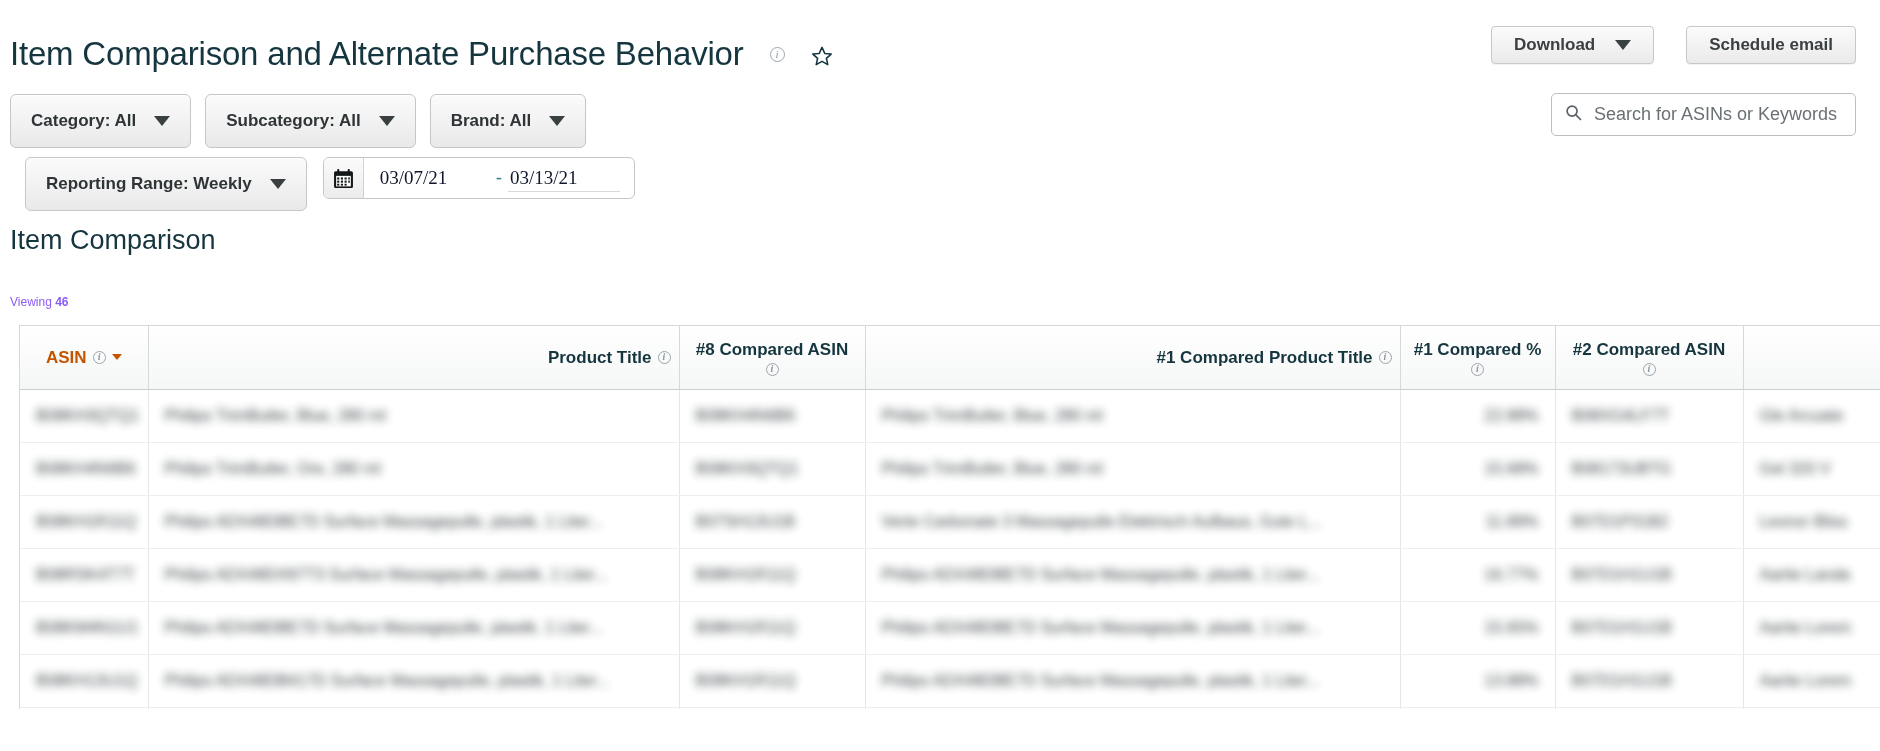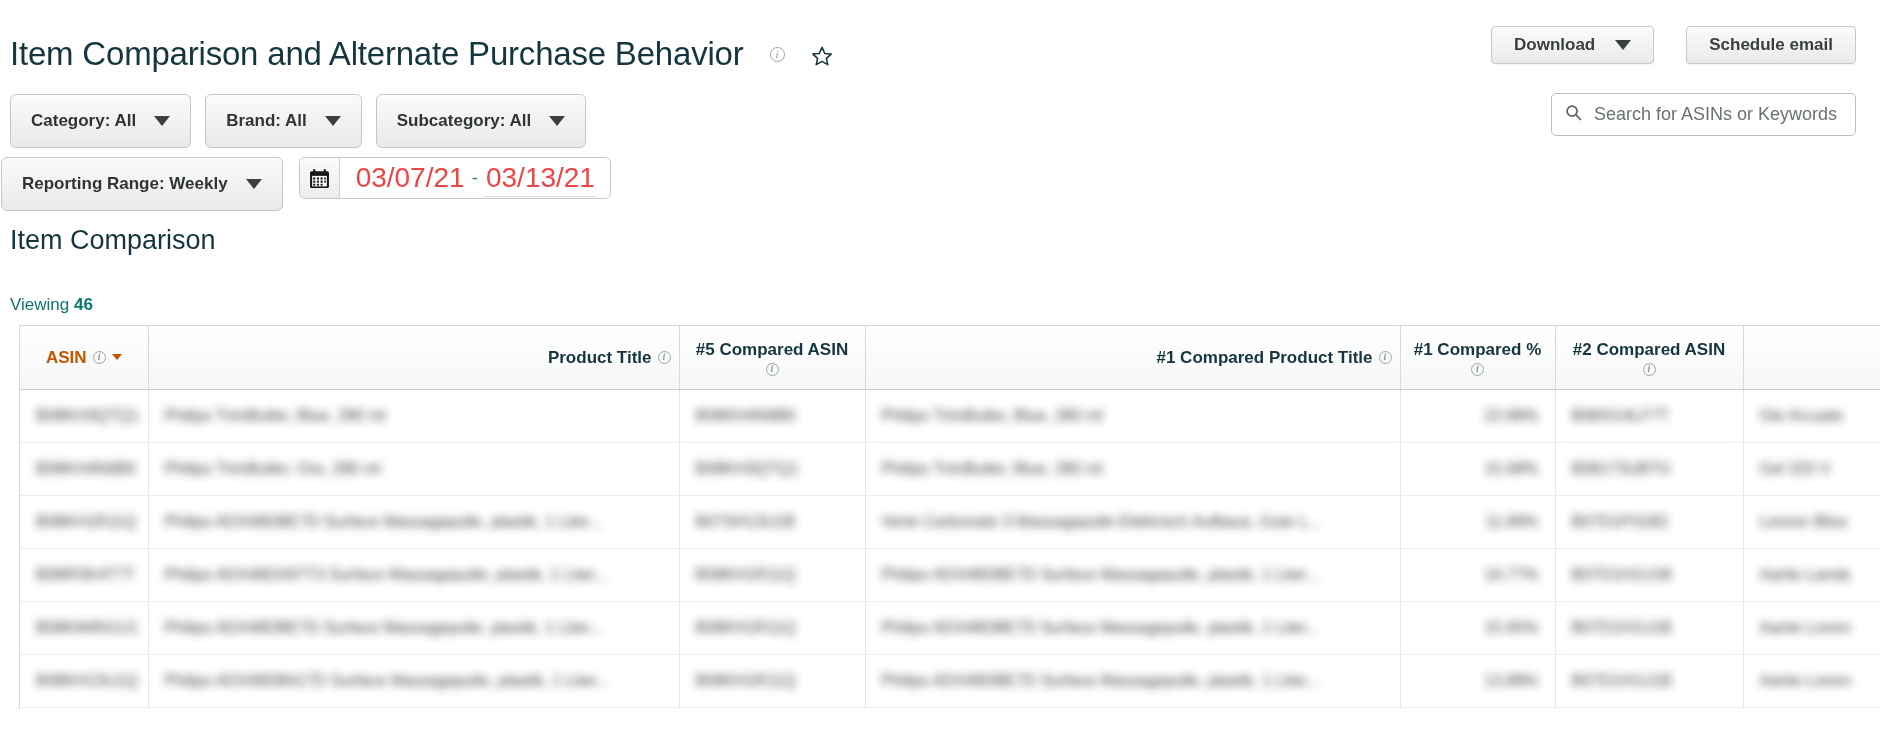--- a/index.html
+++ b/index.html
@@ -43,21 +43,21 @@
     font-family: "Liberation Sans", sans-serif;
   }
   .caret {
     width: 0; height: 0; border-left: 8px solid transparent;
     border-right: 8px solid transparent; border-top: 10px solid #3a3f41;
     flex: none;
   }
 
   
   .filter-row-1 { position: absolute; left: 10px; top: 94px; display: flex; gap: 14px; }
-  .filter-row-2 { position: absolute; left: 1px; top: 157px; display: flex; gap: 16px; align-items: stretch; }
+  .filter-row-2 { position: absolute; left: 25px; top: 157px; display: flex; gap: 16px; align-items: stretch; }
   .filter-btn {
     background: linear-gradient(180deg,#fbfbfb 0%, #e9e9e9 100%);
     border: 1px solid #c6c6c6; border-radius: 6px;
     box-shadow: 0 1px 0 rgba(255,255,255,0.8) inset;
     color: #2f3437; font-size: 17px; font-weight: bold;
     padding: 0 20px; height: 54px;
     display: inline-flex; align-items: center; gap: 18px;
     cursor: pointer; white-space: nowrap;
   }
 
@@ -73,22 +73,22 @@
     display: flex; align-items: center; justify-content: center; cursor: pointer;
   }
   .date-fields {
     display: flex; align-items: center; gap: 6px;
     padding: 0 14px; font-size: 20px; color: #16181a;
     font-family: "Liberation Sans", sans-serif;
   }
   .date-fields .dash { color: #2e7c8c; font-size: 19px; }
   .date-seg {
     border: none; outline: none; background: transparent;
-    font-size: 28px; color: #ef4444; padding: 2px 2px;
-    font-family: Liberation Sans, sans-serif; width: 112px;
+    font-size: 19px; color: #0f172a; padding: 2px 2px;
+    font-family: Liberation Serif, serif; width: 112px;
     border-bottom: 1px solid transparent;
   }
   .date-seg.underline { border-bottom: 1px solid #d8d8d8; }
 
   
   .search-wrap {
     position: absolute; right: 24px; top: 93px;
     width: 305px; height: 43px;
     border: 1px solid #b9bfc2; border-radius: 5px; background: #fff;
     display: flex; align-items: center; gap: 10px; padding: 0 13px;
@@ -100,21 +100,21 @@
   }
   .search-input::placeholder { color: #6a7174; }
 
   
   .section-title {
     position: absolute; left: 10px; top: 225px;
     font-size: 27px; color: #15353f; font-weight: 400;
   }
   .viewing {
     position: absolute; left: 10px; top: 295px;
-    font-size: 17px; color: #0f766e;
+    font-size: 12px; color: #8b5cf6;
   }
   .viewing b { font-weight: bold; }
 
   
   .table-wrap {
     position: absolute; left: 19px; top: 325px;
     width: 1869px; height: 384px; overflow: hidden;
     border-top: 1px solid #d5d9db; border-left: 1px solid #d5d9db;
     background: #fff;
   }
@@ -166,25 +166,25 @@
       <span>Schedule email</span>
     </button>
   </div>
 
   <div class="filter-row-1">
     <button class="filter-btn">
       <span>Category: All</span>
       <span class="caret"></span>
     </button>
     <button class="filter-btn">
+      <span>Subcategory: All</span>
+      <span class="caret"></span>
+    </button>
+    <button class="filter-btn">
       <span>Brand: All</span>
-      <span class="caret"></span>
-    </button>
-    <button class="filter-btn">
-      <span>Subcategory: All</span>
       <span class="caret"></span>
     </button>
   </div>
 
   <div class="filter-row-2">
     <button class="filter-btn">
       <span>Reporting Range: Weekly</span>
       <span class="caret"></span>
     </button>
 
@@ -249,21 +249,21 @@
                 <span>ASIN</span>
                 <span class="info-circle small">i</span>
                 <span class="sort-caret"></span>
               </span></th>
             <th><span class="hdr-inner">
                 <span>Product Title</span>
                 <span class="info-circle small">i</span>
               </span></th>
             <th>
               <div class="hdr-stack">
-                <span>#5 Compared ASIN</span>
+                <span>#8 Compared ASIN</span>
                 <span class="info-circle small">i</span>
               </div>
             </th>
             <th><span class="hdr-inner">
                 <span>#1 Compared Product Title</span>
                 <span class="info-circle small">i</span>
               </span></th>
             <th>
               <div class="hdr-stack">
                 <span>#1 Compared %</span>

